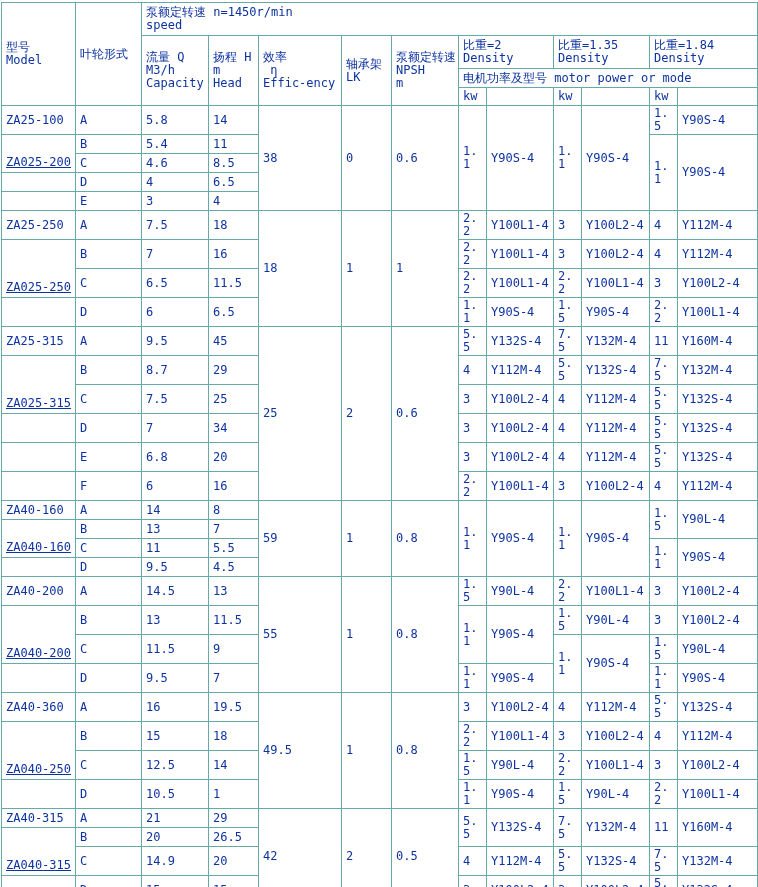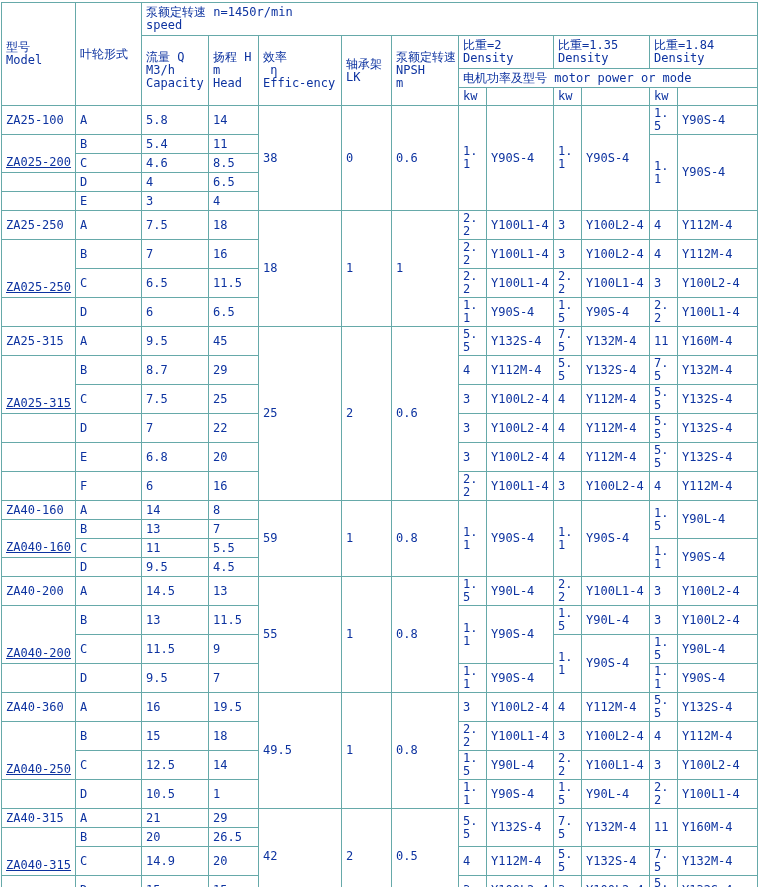--- a/index.html
+++ b/index.html
@@ -225,21 +225,21 @@
           <td>Y100L2-4</td>
           <td>4</td>
           <td>Y112M-4</td>
           <td>5.5</td>
           <td>Y132S-4</td>
         </tr>
         <tr class="body-row">
           <td></td>
           <td>D</td>
           <td>7</td>
-          <td>22</td>
+          <td>34</td>
           <td>3</td>
           <td>Y100L2-4</td>
           <td>4</td>
           <td>Y112M-4</td>
           <td>5.5</td>
           <td>Y132S-4</td>
         </tr>
         <tr class="body-row">
           <td></td>
           <td>E</td>

